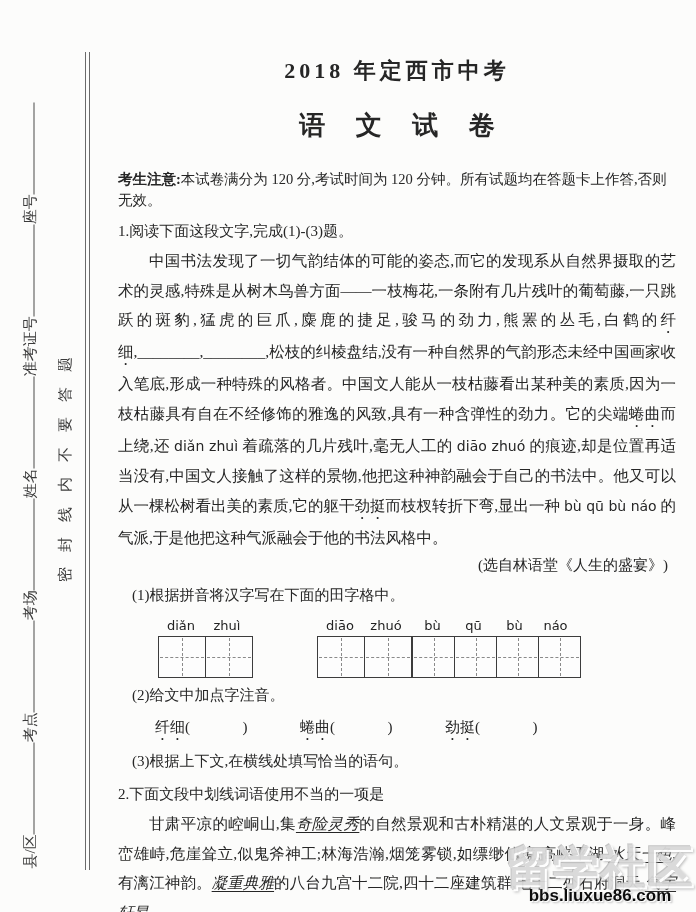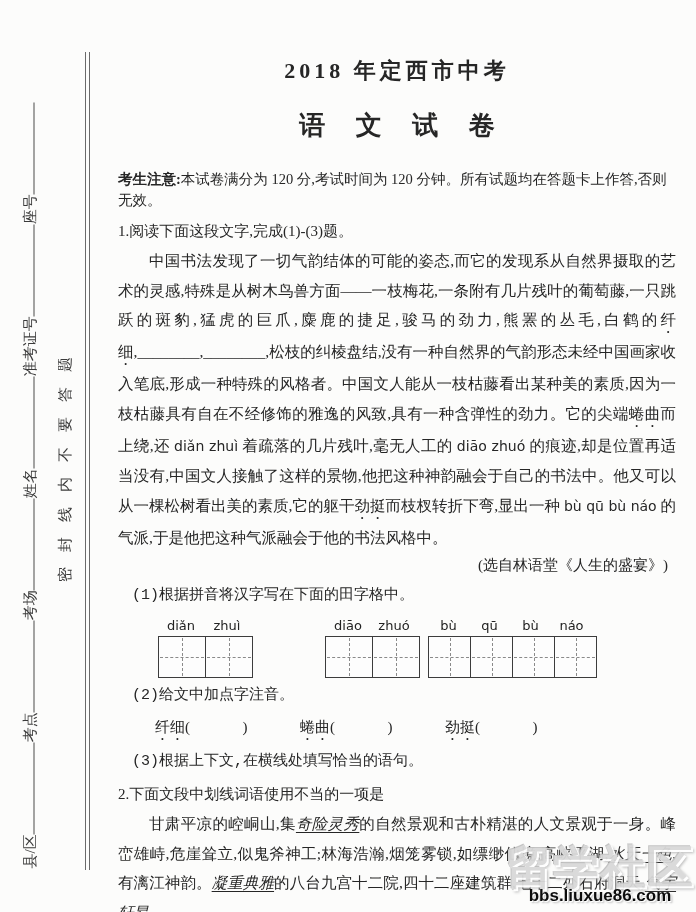--- a/index.html
+++ b/index.html
@@ -35,34 +35,34 @@
   .content{position:absolute;left:118px;top:0;width:558px;}
   h1{margin:56px 0 0 0;text-align:center;font-size:22px;font-weight:600;letter-spacing:4px;}
   h2{margin:22px 0 0 0;text-align:center;font-size:26px;font-weight:700;letter-spacing:12px;text-indent:12px;}
   .notice{margin:26px 0 0 0;font-size:14.5px;line-height:21px;}
   .notice b{font-weight:700;margin-top:47px;}
   .sec{margin:15px 0 0 0;font-size:16px;font-weight:700;letter-spacing:1px;}
   .sec .sec-num{margin-right:14px;}
   .stem{margin:8px 0 0 0;font-size:15px;line-height:24px;}
   .passage{margin:3px 0 0 0;font-size:15.5px;line-height:29.5px;text-align:justify;text-indent:2em;}
   .attribution{margin:0 8px 0 0;font-size:15px;line-height:26px;text-align:right;}
-  .sub{margin:5px 0 0 0;padding-left:14px;font-size:15px;line-height:25px;font-family:Liberation Mono, monospace;}
+  .sub{margin:5px 0 0 0;padding-left:14px;font-size:15px;line-height:25px;}
 
   .dotted{
     text-emphasis:filled dot #222;
     -webkit-text-emphasis:filled dot #222;
     text-emphasis-position:under right;
     -webkit-text-emphasis-position:under right;
   }
   .ul{text-decoration:underline;text-underline-offset:3px;font-style:italic;}
   .pinyin{font-family:"DejaVu Sans","Liberation Sans",sans-serif;font-size:14px;}
   .pre{white-space:pre;}
 
   
-  .tzg-row{margin-top:10px;padding-left:40px;display:flex;gap:8px;}
+  .tzg-row{margin-top:10px;padding-left:40px;display:flex;}
   .tzg-group{flex:0 0 auto;}
   .tzg-g2{margin-left:64px;}
   .tzg-g3{}
   .tzg-labels{display:flex;margin-bottom:3px;font-family:"DejaVu Sans","Liberation Sans",sans-serif;font-size:13px;color:#222;}
   .tzg-labels span{text-align:center;}
   .lab46{width:46px;}
   .lab41{width:41px;}
   .tzg-cells{display:flex;border:1.5px solid #3c3c3c;width:max-content;}
   .cell{position:relative;height:40px;border-right:1px solid #3c3c3c;background:#fdfdfd;}
   .cell:last-child{border-right:none;}

